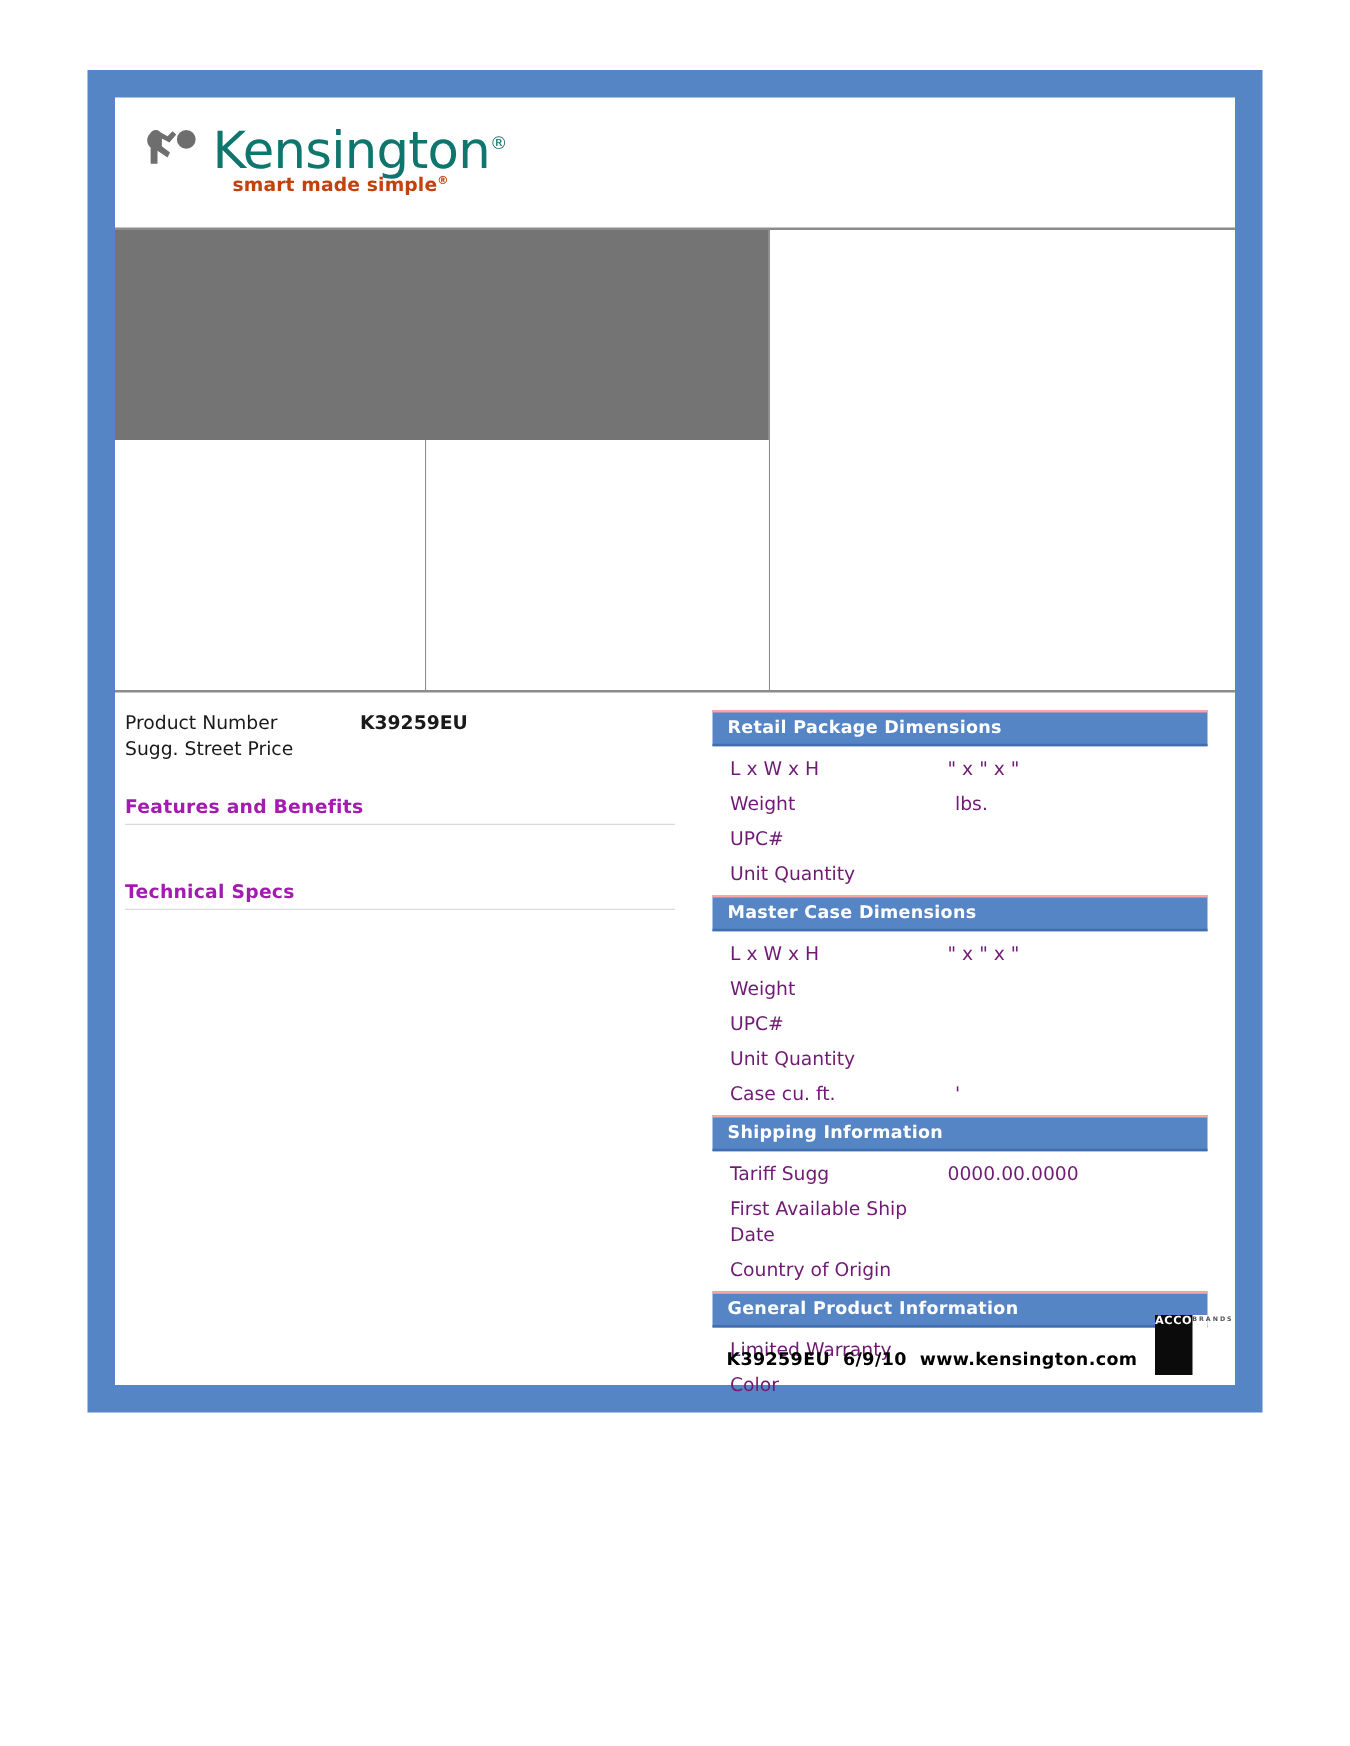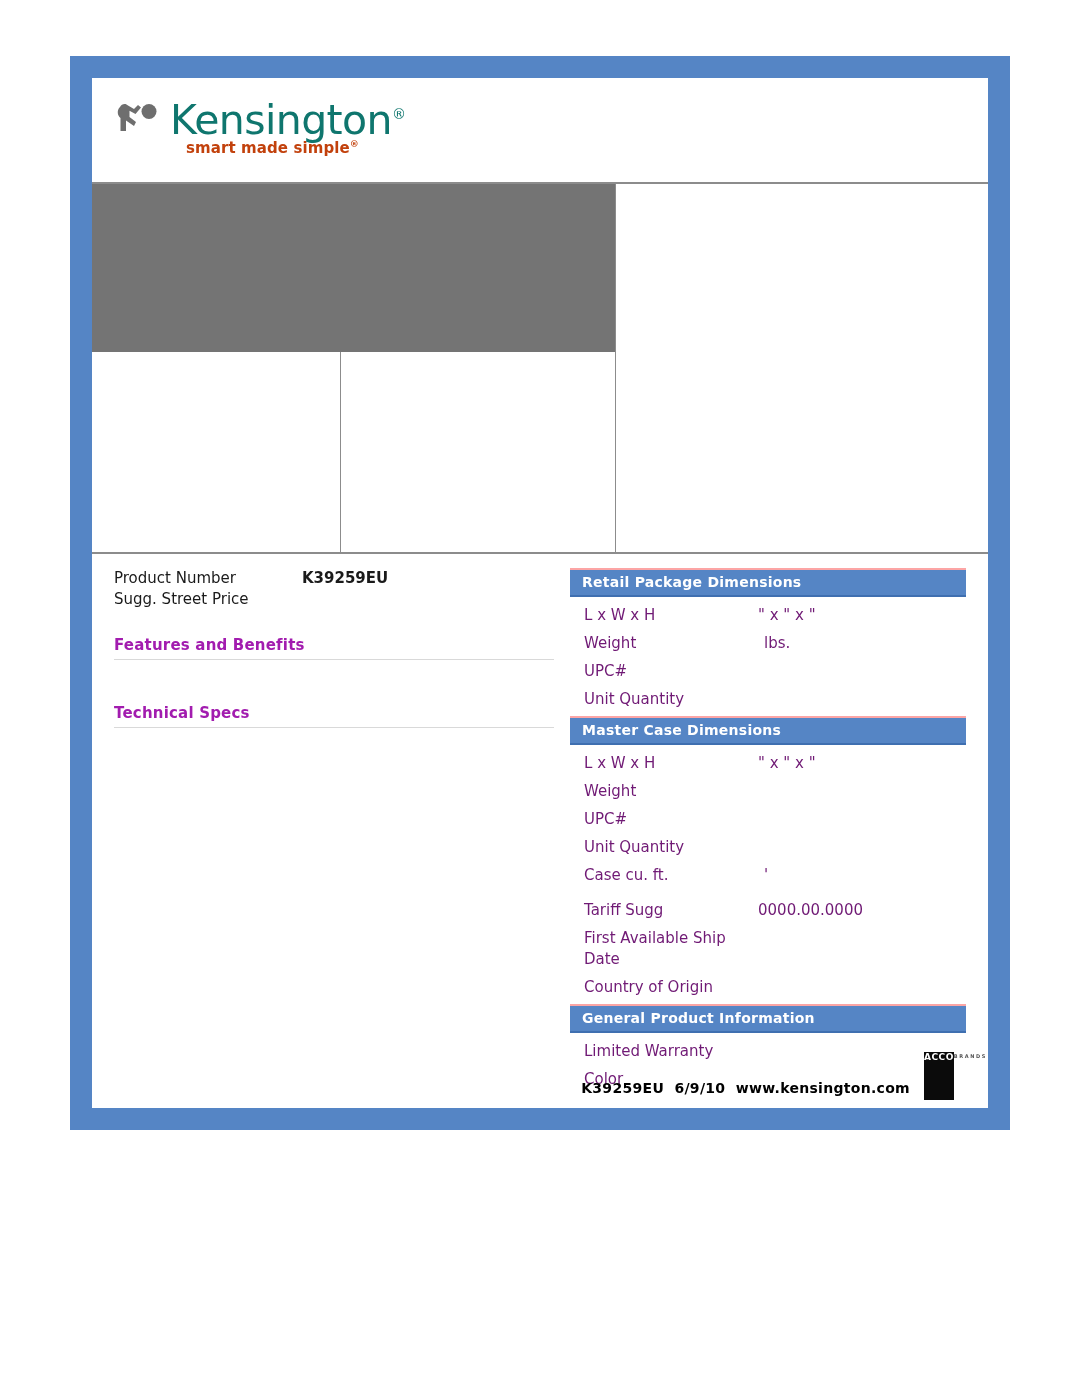--- a/index.html
+++ b/index.html
@@ -129,21 +129,21 @@
 
   
   .content {
     position: relative;
     display: flex;
     padding: 14px 0 0 0;
   }
   .col-left {
     width: 478px;
     flex: none;
-    padding-left: 22px;
+    padding-left: 8px;
     box-sizing: border-box;
   }
   .col-right {
     flex: 1 1 auto;
     padding-right: 22px;
     box-sizing: border-box;
   }
 
   
   .kv-row {
@@ -349,20 +349,21 @@
                   <span class="spec-label">Unit Quantity</span>
                   <span class="spec-value"></span>
                 </div>
                 <div class="spec-row">
                   <span class="spec-label">Case cu. ft.</span>
                   <span class="spec-value indent">'</span>
                 </div>
               </div>
             </div>
             <div class="panel">
+              <div class="panel-head">Shipping Information</div>
               <div class="panel-body">
                 <div class="spec-row">
                   <span class="spec-label">Tariff Sugg</span>
                   <span class="spec-value">0000.00.0000</span>
                 </div>
                 <div class="spec-row">
                   <span class="spec-label">First Available Ship Date</span>
                   <span class="spec-value"></span>
                 </div>
                 <div class="spec-row">

